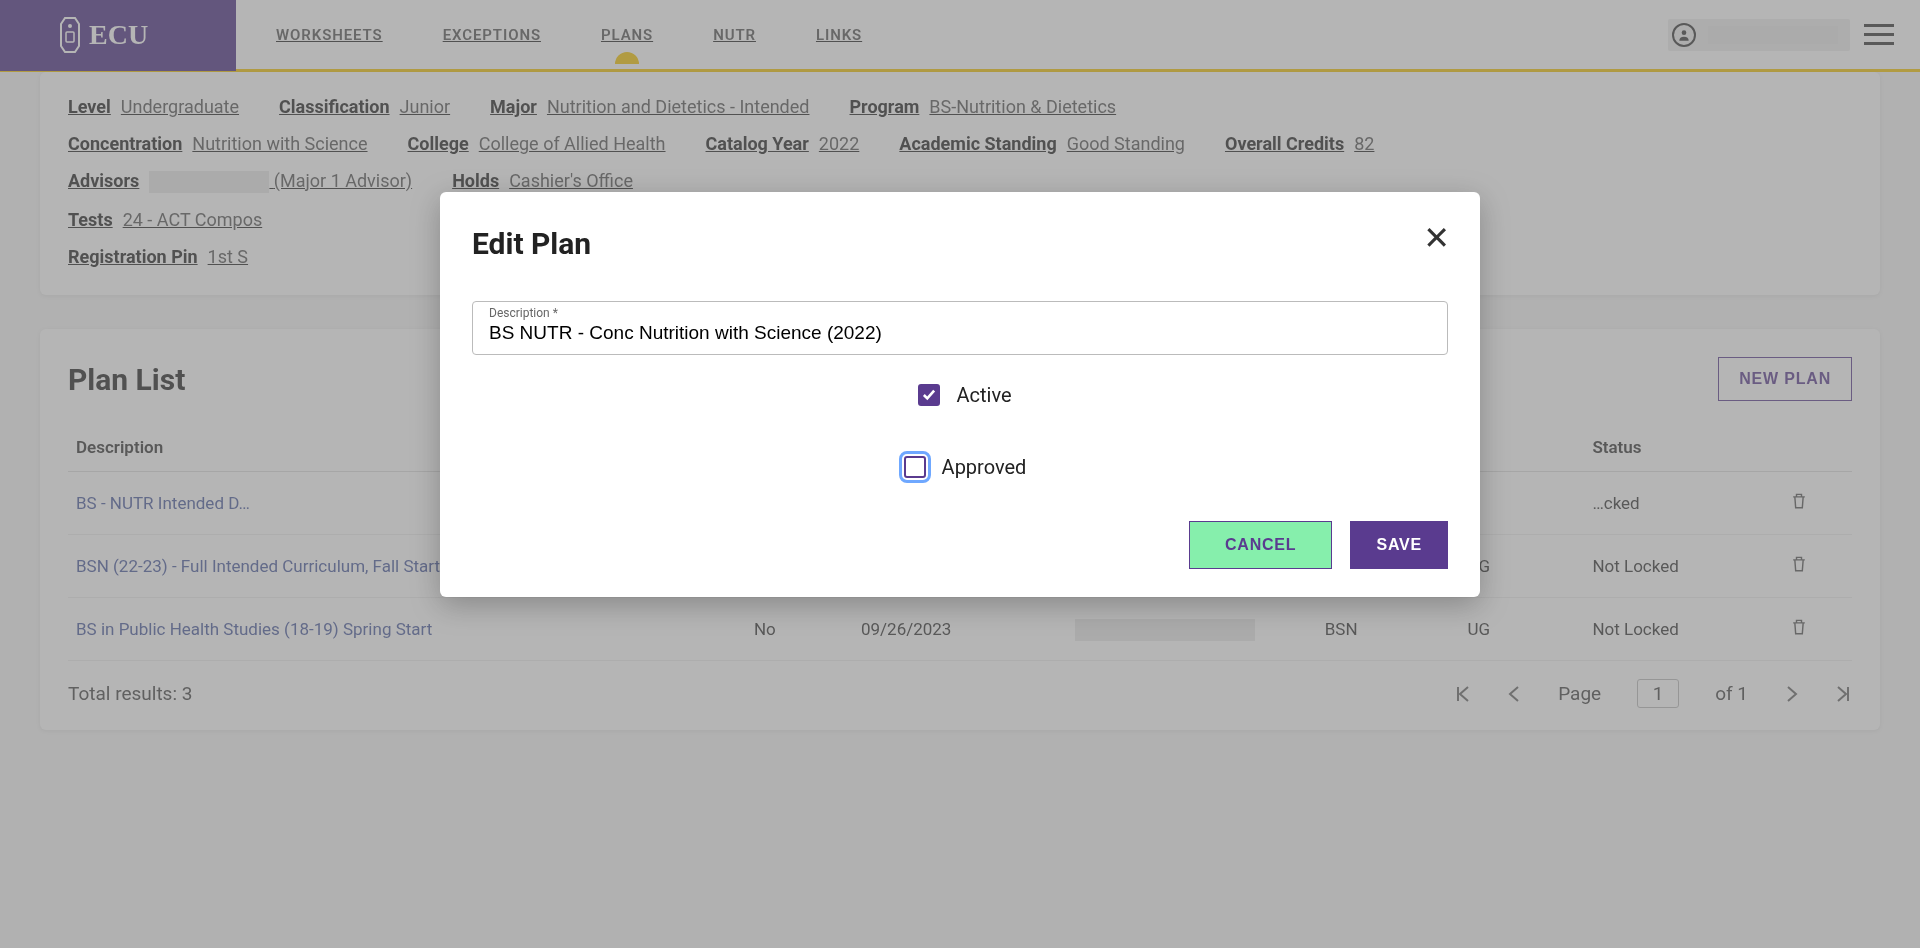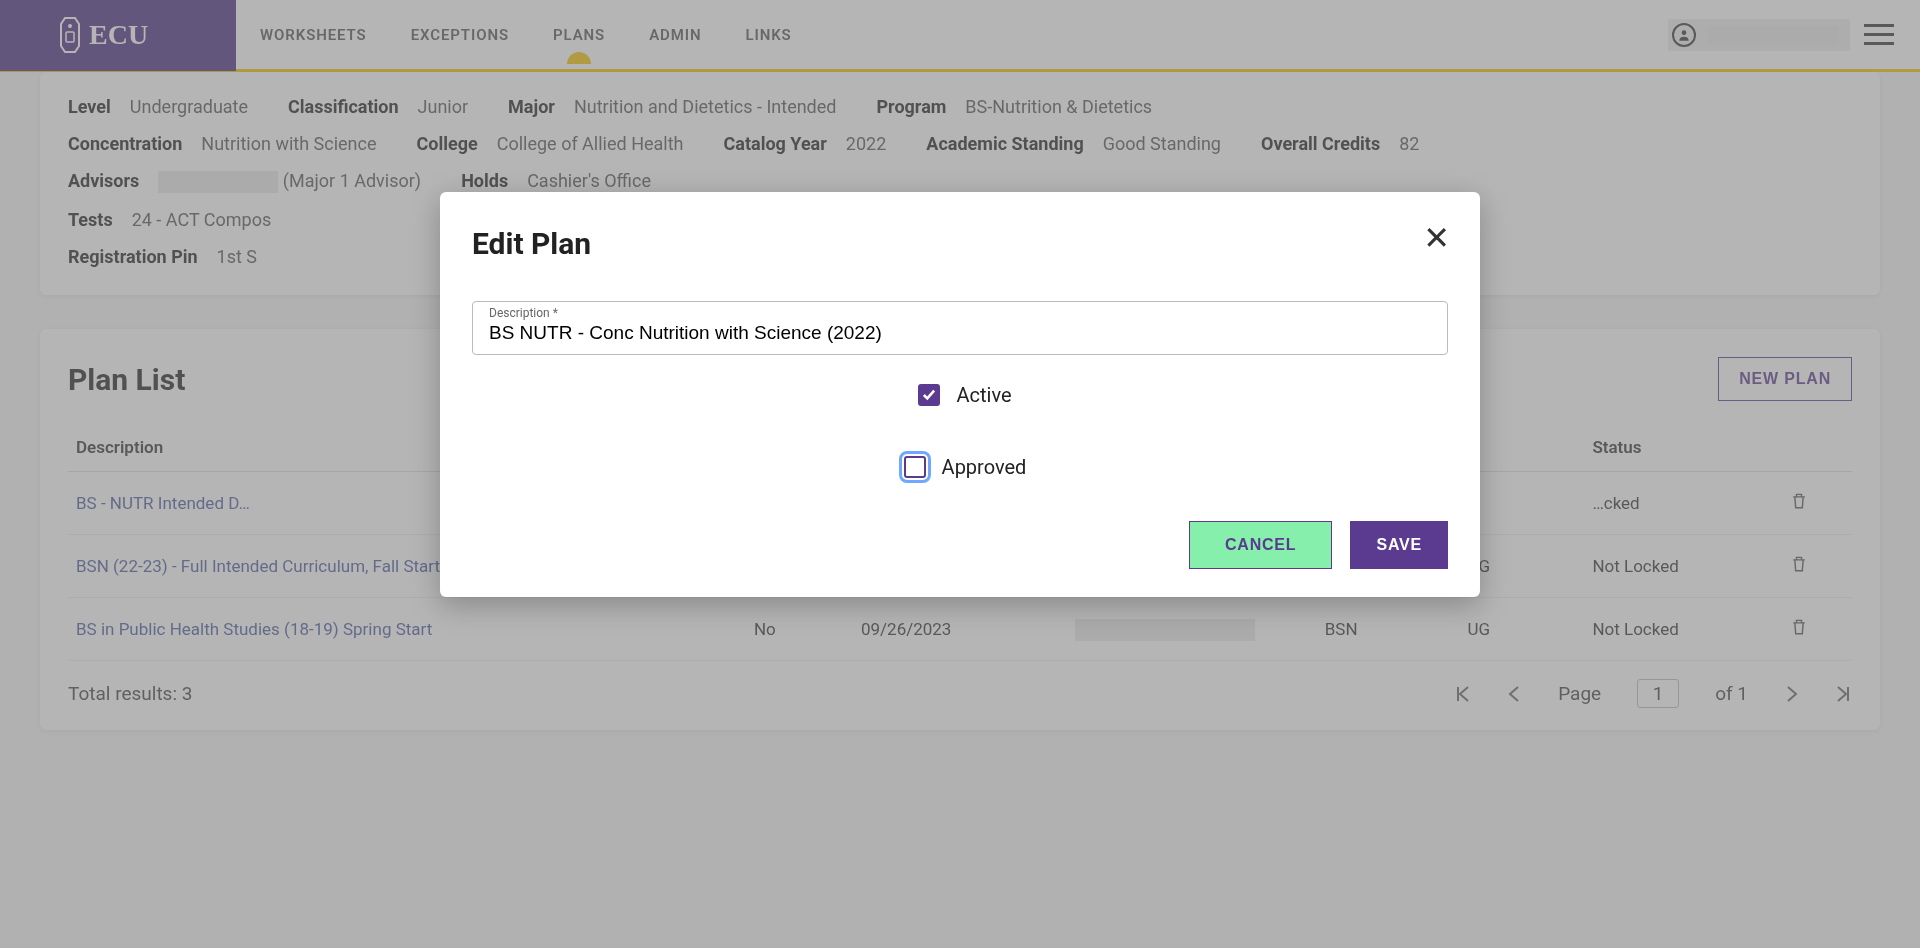--- a/index.html
+++ b/index.html
@@ -1,34 +1,34 @@
 <!DOCTYPE html>
 <html><head>
 <meta charset="utf-8">
 <style>
 * { box-sizing: border-box; margin: 0; padding: 0; }
 body { font-family: -apple-system, BlinkMacSystemFont, "Segoe UI", Roboto, Arial, sans-serif; background: #f5f5f5; color: #222; overflow: hidden; }
 
 .topbar { display: flex; align-items: center; height: 72px; background: #fff; border-bottom: 3px solid #f5c500; }
 .logo-block { width: 236px; height: 72px; background: #4b2e83; display: flex; align-items: center; justify-content: center; }
 .logo-svg { width: 130px; height: 42px; display: block; }
-.nav { display: flex; gap: 40px; padding-left: 22px; flex: 1; }
+.nav { display: flex; gap: 56px; padding-left: 38px; flex: 1; text-decoration: underline; }
 .nav a { color: #555; font-size: 15px; font-weight: 600; letter-spacing: .06em; text-decoration: none; position: relative; padding: 6px 2px; }
 .nav a.active::after { content: ""; position: absolute; bottom: -14px; left: 50%; transform: translateX(-50%); width: 24px; height: 12px; background: #f5c500; border-radius: 12px 12px 0 0; }
 .user-area { display: flex; align-items: center; gap: 14px; padding-right: 26px; }
 .user-pill { display: flex; align-items: center; gap: 12px; background: #eee; padding: 4px 12px 4px 4px; border-radius: 2px; }
 .user-icon { width: 24px; height: 24px; border: 2px solid #333; border-radius: 50%; display: flex; align-items: center; justify-content: center; }
 .user-icon svg { width: 14px; height: 14px; }
 .hamburger { display: flex; flex-direction: column; gap: 6px; cursor: pointer; }
 .hamburger span { width: 30px; height: 3px; background: #333; display: block; }
 
 .page { padding: 0 40px 40px; }
 .info-card { background: #fff; border-radius: 6px; box-shadow: 0 1px 4px rgba(0,0,0,.08); padding: 24px 28px 28px; margin-bottom: 34px; }
 .info-row { display: flex; flex-wrap: wrap; gap: 34px 40px; }
-.pair { display: flex; gap: 19px; white-space: nowrap; }
+.pair { display: flex; gap: 10px; white-space: nowrap; text-decoration: underline; }
 .pair .lab { font-weight: 700; font-size: 18px; color: #222; }
 .pair .val { font-size: 18px; color: #555; }
 .info-row + .info-row { margin-top: 16px; }
 
 .plan-card { background: #fff; border-radius: 6px; box-shadow: 0 1px 4px rgba(0,0,0,.08); padding: 28px 28px 22px; }
 .plan-head { display: flex; justify-content: space-between; align-items: center; margin-bottom: 22px; }
 .plan-head h2 { font-size: 30px; font-weight: 700; }
 .btn-outline { border: 1.5px solid #5a3b8f; color: #5a3b8f; background: #fff; padding: 12px 20px; font-size: 16px; font-weight: 700; letter-spacing: .05em; cursor: pointer; }
 
 table { width: 100%; border-collapse: collapse; }
@@ -72,21 +72,21 @@
         <circle cx="17" cy="12" r="2"></circle>
         <rect x="13" y="18" width="8" height="10" rx="1" fill="none" stroke="#fff" stroke-width="1.5"></rect>
         <text x="36" y="30" font-family="Georgia, serif" font-size="28" font-weight="700" fill="#fff">ECU</text>
       </g>
     </svg>
   </div>
   <nav class="nav">
     <a>WORKSHEETS</a>
     <a>EXCEPTIONS</a>
     <a class="active">PLANS</a>
-    <a>ADMIN</a>
+    <a>NUTR</a>
     <a>LINKS</a>
   </nav>
   <div class="user-area">
     <div class="user-pill">
       <span class="user-icon">
         <svg viewBox="0 0 24 24">
             <circle cx="12" cy="8" r="4" fill="#333"></circle>
             <path d="M4 22 Q4 15 12 15 Q20 15 20 22" fill="#333"></path>
           </svg>
       </span>

